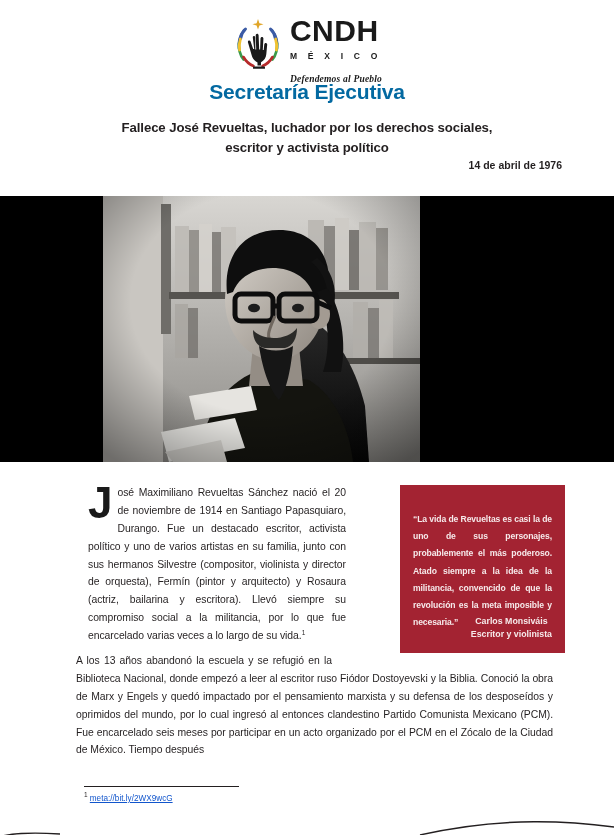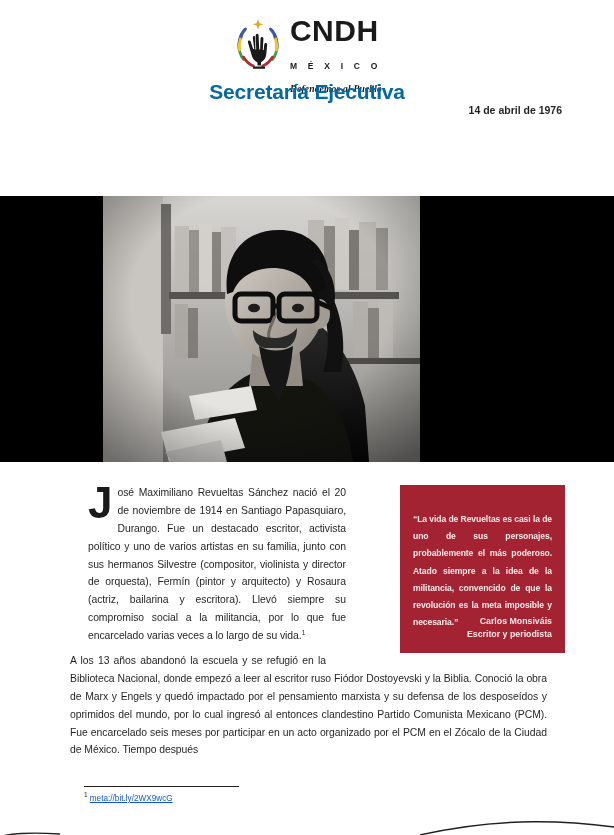--- a/index.html
+++ b/index.html
@@ -19,21 +19,21 @@
     gap:6px;padding-top:16px;height:62px;box-sizing:border-box;
   }
   .emblem{width:52px;height:54px;flex:0 0 auto;}
   .logo-text{display:flex;flex-direction:column;line-height:1;}
   .logo-cndh{
     font-size:30px;font-weight:bold;letter-spacing:0.5px;color:#1a1a1a;
     font-family:"Liberation Sans", sans-serif;
   }
   .logo-mex{
     font-size:8.5px;font-weight:bold;letter-spacing:4.2px;color:#1a1a1a;
-    margin-top:16px;
+    margin-top:6px;
   }
   .logo-tag{
     font-size:9.5px;font-style:italic;font-weight:bold;color:#1a1a1a;
     font-family:"Liberation Serif", serif;margin-top:14px;letter-spacing:.2px;
   }
 
   
   .sec-title{
     text-align:center;font-size:21px;font-weight:bold;color:#0369a1;
     margin-top:18px;letter-spacing:-0.2px;
@@ -65,37 +65,37 @@
   .quote-box{
     position:absolute;right:49px;top:23px;width:165px;height:168px;
     background:#a32332;box-sizing:border-box;
     padding:26px 13px 10px 13px;
   }
   .quote-text{
     color:#f6e9ea;font-size:8.6px;line-height:2.0;text-align:justify;
     font-weight:bold;letter-spacing:-0.1px;
   }
   .quote-attrib{
-    position:absolute;right:13px;bottom:12px;text-align:right;
+    position:absolute;right:13px;bottom:12px;text-align:center;
     color:#f6e9ea;font-size:8.8px;line-height:1.5;font-weight:bold;
   }
 
   .para{
     font-size:10.4px;line-height:1.72;text-align:justify;color:#231f20;
     margin:0;letter-spacing:-0.05px;
   }
   .p1-wrap{
     position:absolute;left:88px;top:22px;width:258px;
   }
   .dropcap{
     float:left;font-size:44px;line-height:0.78;font-weight:bold;
     margin:2px 5px 0 0;color:#1a1a1a;
   }
   .p2-wrap{
-    position:absolute;left:70px;top:190px;width:477px;
+    position:absolute;left:76px;top:190px;width:477px;
   }
   .p2-wrap .para{text-indent:0;}
   .shape-right{
     float:right;width:221px;height:17px;shape-outside:content-box;
   }
   sup{font-size:6.5px;vertical-align:super;}
 
   
   .footnote{
     position:absolute;left:84px;top:786px;width:250px;
@@ -137,20 +137,24 @@
       </svg>
     </div>
     <div class="logo-text">
       <div class="logo-cndh">CNDH</div>
       <div class="logo-mex">M É X I C O</div>
       <div class="logo-tag">Defendemos al Pueblo</div>
     </div>
   </div>
 
   <div class="sec-title">Secretaría Ejecutiva</div>
+  <div class="headline">
+    <span>Fallece José Revueltas, luchador por los derechos sociales,</span><br>
+    <span>escritor y activista político</span>
+  </div>
   <div class="date-line">14 de abril de 1976</div>
 
   <div class="band">
     <div class="photo">
       <svg width="317" height="266" viewBox="0 0 317 266" xmlns="http://www.w3.org/2000/svg">
         <defs>
           <linearGradient id="bgwall" x1="0" y1="0" x2="0" y2="1">
             <stop offset="0%" stop-color="#d8d6d2"></stop>
             <stop offset="100%" stop-color="#8e8c88"></stop>
           </linearGradient>
@@ -235,21 +239,21 @@
       </svg>
     </div>
   </div>
 
   <div class="content">
 
     <div class="quote-box">
       <div class="quote-text">“La vida de Revueltas es casi la de uno de sus personajes, probablemente el más poderoso. Atado siempre a la idea de la militancia, convencido de que la revolución es la meta imposible y necesaria.”</div>
       <div class="quote-attrib">
         <div>Carlos Monsiváis</div>
-        <div>Escritor y periodista</div>
+        <div>Escritor y violinista</div>
       </div>
     </div>
 
     <div class="p1-wrap">
       <span class="dropcap">J</span>
       <p class="para"><span>osé Maximiliano Revueltas Sánchez nació el 20 de noviembre de 1914 en Santiago Papasquiaro, Durango. Fue un destacado escritor, activista político y uno de varios artistas en su familia, junto con sus hermanos Silvestre (compositor, violinista y director de orquesta), Fermín (pintor y arquitecto) y Rosaura (actriz, bailarina y escritora). Llevó siempre su compromiso social a la militancia, por lo que fue encarcelado varias veces a lo largo de su vida.</span><sup>1</sup></p>
     </div>
 
     <div class="p2-wrap">
       <div class="shape-right"></div>

